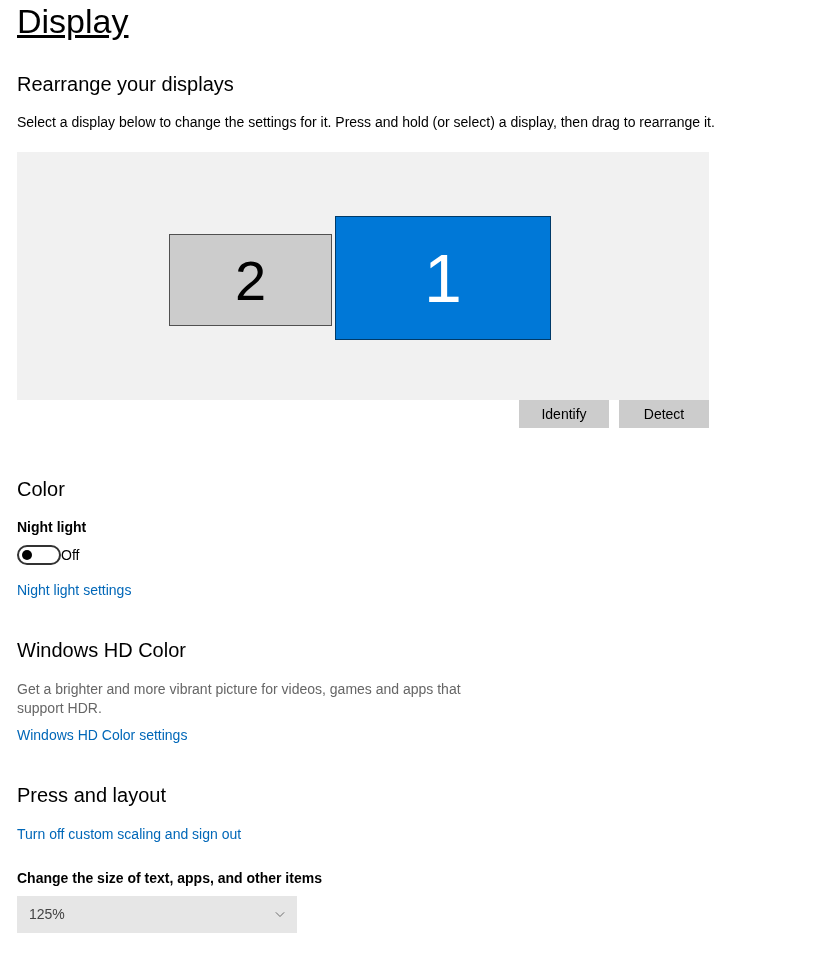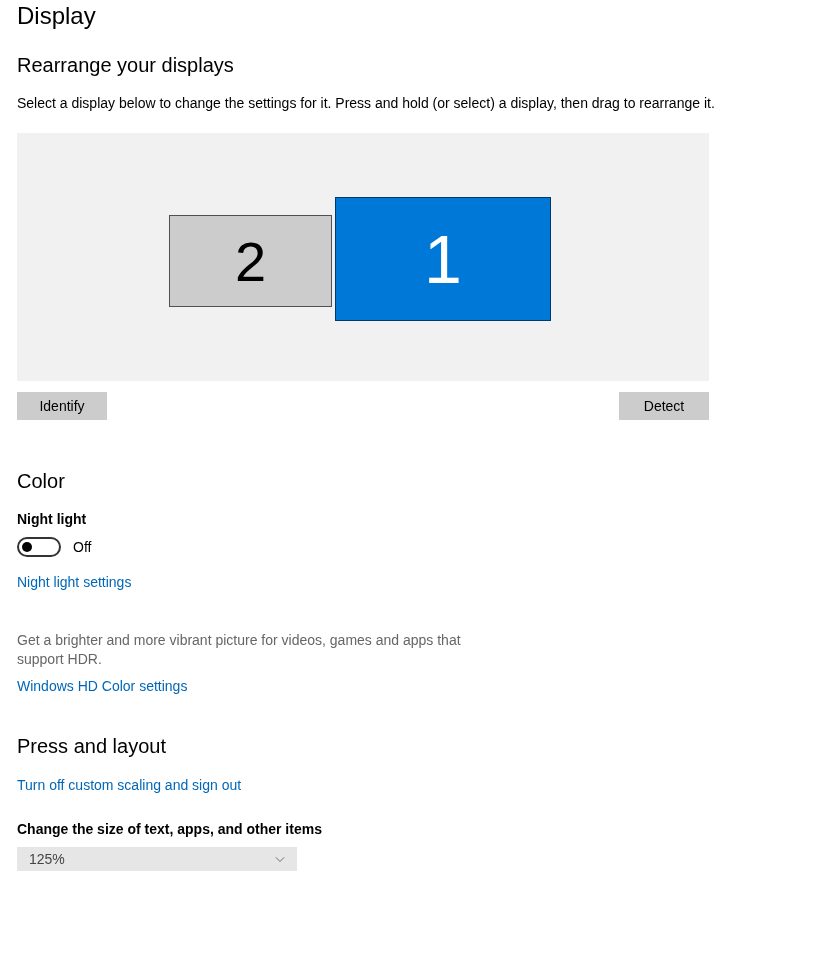--- a/index.html
+++ b/index.html
@@ -7,23 +7,24 @@
       font-family: "Segoe UI", -apple-system, sans-serif;
       background: #ffffff;
       color: #000000;
       width: 822px;
       height: 980px;
       overflow: hidden;
       padding-left: 17px;
       padding-top: 2px;
     }
     .page-title {
-      font-size: 24px;
+      font-size: 34px;
       font-weight: 400;
-      margin-bottom: 24px;
+      margin-bottom: 32px;
+      text-decoration: underline;
     }
     .section-title {
       font-size: 20px;
       font-weight: 400;
       margin-bottom: 18px;
     }
     .help-text {
       font-size: 14px;
       font-weight: 400;
       margin-bottom: 22px;
@@ -60,45 +61,43 @@
       width: 216px;
       height: 124px;
       background: #0078d7;
       color: #fff;
       border: 1px solid #003a68;
       font-size: 68px;
     }
     .button-row {
       width: 692px;
       display: flex;
-      justify-content: space-between;
+      justify-content: flex-end;
       gap: 10px;
       margin-bottom: 50px;
-      margin-top: 11px;
     }
     .btn {
       width: 90px;
       height: 28px;
       background: #cccccc;
       border: none;
       font-size: 14px;
       font-family: inherit;
       cursor: pointer;
       color: #000;
     }
     .group { margin-bottom: 40px; }
     .field-label {
       font-size: 14px;
       font-weight: 700;
       margin-bottom: 10px;
     }
     .toggle-row {
       display: flex;
       align-items: center;
-      gap: 12px;
       margin-bottom: 16px;
     }
     .toggle {
       width: 44px;
       height: 20px;
       border: 2px solid #333;
       border-radius: 12px;
       position: relative;
       cursor: pointer;
       background: #fff;
@@ -126,21 +125,21 @@
       max-width: 450px;
       margin-bottom: 8px;
       line-height: 1.35;
     }
     .warn-text {
       font-size: 14px;
       color: #d90000;
     }
     .dropdown {
       width: 280px;
-      height: 24px;
+      height: 37px;
       background: #e6e6e6;
       border: none;
       display: flex;
       align-items: center;
       justify-content: space-between;
       padding: 0 12px;
       font-size: 14px;
       color: #444;
       cursor: pointer;
       margin-bottom: 10px;
@@ -180,20 +179,21 @@
   <div class="toggle-row">
     <div class="toggle">
       <div class="toggle-knob"></div>
     </div>
     <span class="toggle-label">Off</span>
   </div>
   <a class="link">Night light settings</a>
 </div>
 
 <div class="group">
+  <h2 class="section-title">Windows HD Color</h2>
   <p class="muted-text">Get a brighter and more vibrant picture for videos, games and apps that support HDR.</p>
   <a class="link">Windows HD Color settings</a>
 </div>
 
 <div class="group">
   <h2 class="section-title">Press and layout</h2>
   <a class="link" style="margin-bottom:6px;">Turn off custom scaling and sign out</a>
   <div style="height:22px;"></div>
   <div class="field-label">Change the size of text, apps, and other items</div>
   <div class="dropdown">

